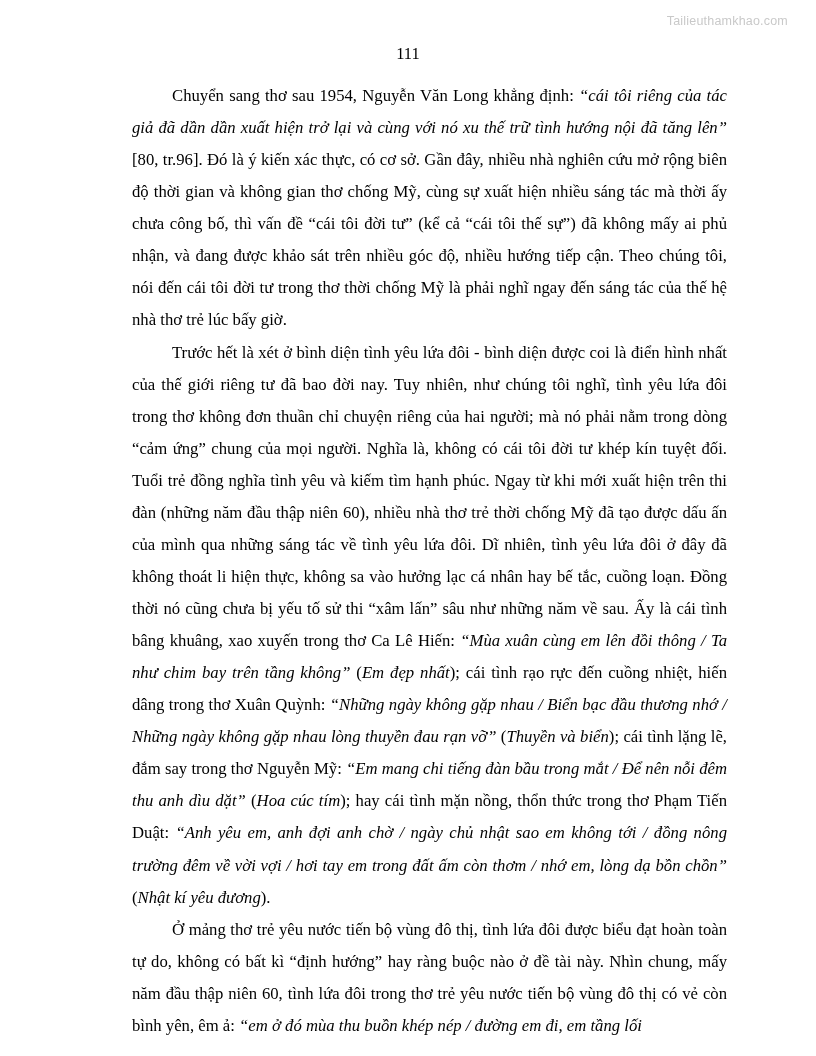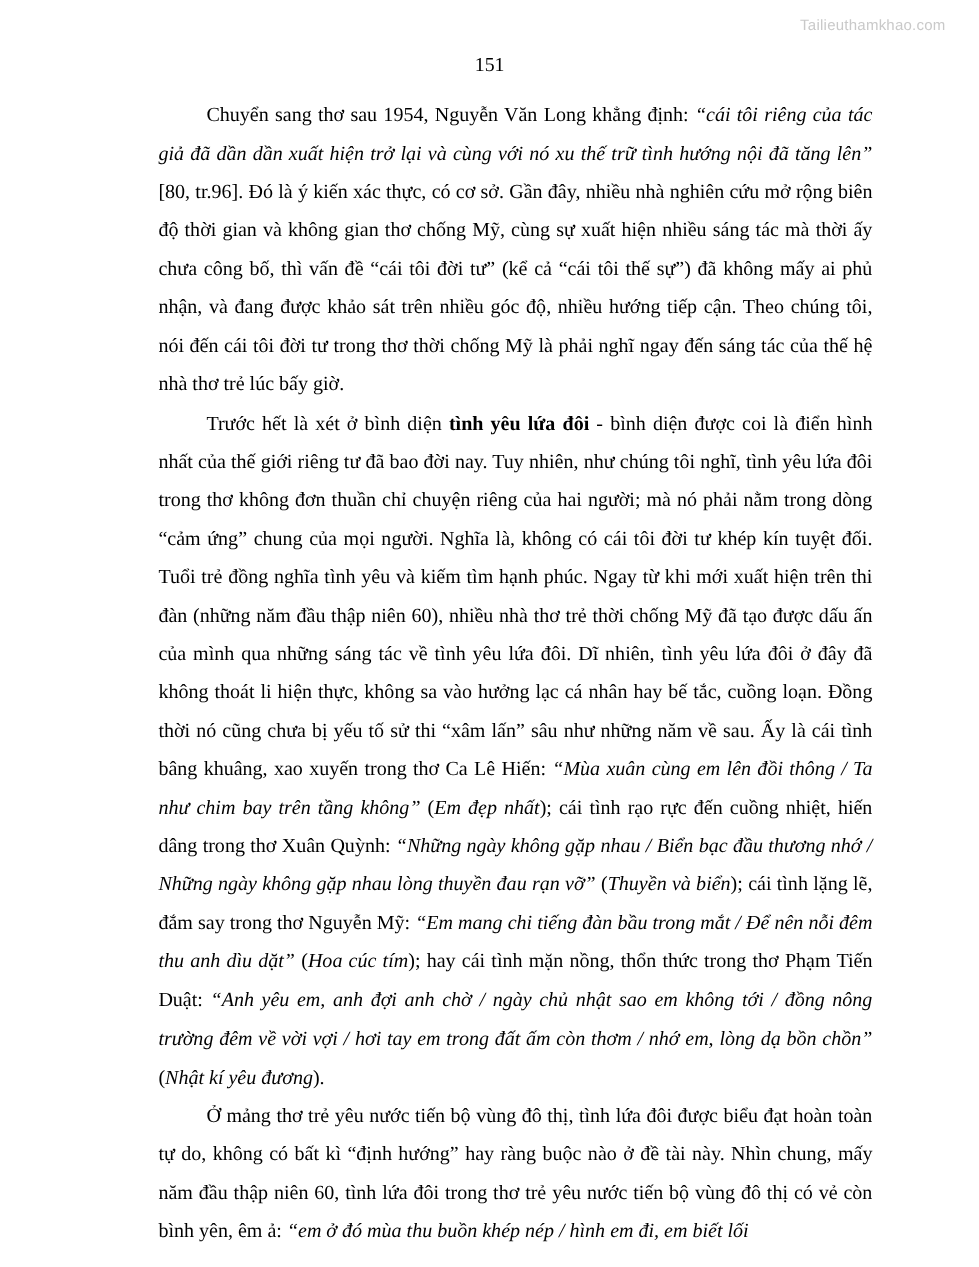--- a/index.html
+++ b/index.html
@@ -55,31 +55,31 @@
     margin: 0 0 0 0;
     text-indent: 40px;
   }
   .content p + p {
     margin-top: 0px;
   }
   i, .ital {
     font-style: italic;
   }
   b, .bold {
-    font-weight: bold;
+    font-weight: normal;
   }
 </style>
 </head>
 <body>
 
 <div class="page">
 
   <div class="watermark">Tailieuthamkhao.com</div>
 
-  <div class="page-number">151</div>
+  <div class="page-number">111</div>
 
   <div class="content">
     <p id="para-1"><span>Chuyển sang thơ sau 1954, Nguyễn Văn Long khẳng định: </span><i>“cái tôi riêng của tác giả đã dần dần xuất hiện trở lại và cùng với nó xu thế trữ tình hướng nội đã tăng lên”</i><span> [80, tr.96]. Đó là ý kiến xác thực, có cơ sở. Gần đây, nhiều nhà nghiên cứu mở rộng biên độ thời gian và không gian thơ chống Mỹ, cùng sự xuất hiện nhiều sáng tác mà thời ấy chưa công bố, thì vấn đề “cái tôi đời tư” (kể cả “cái tôi thế sự”) đã không mấy ai phủ nhận, và đang được khảo sát trên nhiều góc độ, nhiều hướng tiếp cận. Theo chúng tôi, nói đến cái tôi đời tư trong thơ thời chống Mỹ là phải nghĩ ngay đến sáng tác của thế hệ nhà thơ trẻ lúc bấy giờ.</span></p>
     <p id="para-2"><span>Trước hết là xét ở bình diện </span><b>tình yêu lứa đôi</b><span> - bình diện được coi là điển hình nhất của thế giới riêng tư đã bao đời nay. Tuy nhiên, như chúng tôi nghĩ, tình yêu lứa đôi trong thơ không đơn thuần chỉ chuyện riêng của hai người; mà nó phải nằm trong dòng “cảm ứng” chung của mọi người. Nghĩa là, không có cái tôi đời tư khép kín tuyệt đối. Tuổi trẻ đồng nghĩa tình yêu và kiếm tìm hạnh phúc. Ngay từ khi mới xuất hiện trên thi đàn (những năm đầu thập niên 60), nhiều nhà thơ trẻ thời chống Mỹ đã tạo được dấu ấn của mình qua những sáng tác về tình yêu lứa đôi. Dĩ nhiên, tình yêu lứa đôi ở đây đã không thoát li hiện thực, không sa vào hưởng lạc cá nhân hay bế tắc, cuồng loạn. Đồng thời nó cũng chưa bị yếu tố sử thi “xâm lấn” sâu như những năm về sau. Ấy là cái tình bâng khuâng, xao xuyến trong thơ Ca Lê Hiến: </span><i>“Mùa xuân cùng em lên đồi thông / Ta như chim bay trên tầng không”</i><span> (</span><i>Em đẹp nhất</i><span>); cái tình rạo rực đến cuồng nhiệt, hiến dâng trong thơ Xuân Quỳnh: </span><i>“Những ngày không gặp nhau / Biển bạc đầu thương nhớ / Những ngày không gặp nhau lòng thuyền đau rạn vỡ”</i><span> (</span><i>Thuyền và biển</i><span>); cái tình lặng lẽ, đắm say trong thơ Nguyễn Mỹ: </span><i>“Em mang chi tiếng đàn bầu trong mắt / Để nên nỗi đêm thu anh dìu dặt”</i><span> (</span><i>Hoa cúc tím</i><span>); hay cái tình mặn nồng, thổn thức trong thơ Phạm Tiến Duật: </span><i>“Anh yêu em, anh đợi anh chờ / ngày chủ nhật sao em không tới / đồng nông trường đêm về vời vợi / hơi tay em trong đất ấm còn thơm / nhớ em, lòng dạ bồn chồn”</i><span> (</span><i>Nhật kí yêu đương</i><span>).</span></p>
-    <p id="para-3"><span>Ở mảng thơ trẻ yêu nước tiến bộ vùng đô thị, tình lứa đôi được biểu đạt hoàn toàn tự do, không có bất kì “định hướng” hay ràng buộc nào ở đề tài này. Nhìn chung, mấy năm đầu thập niên 60, tình lứa đôi trong thơ trẻ yêu nước tiến bộ vùng đô thị có vẻ còn bình yên, êm ả: </span><i>“em ở đó mùa thu buồn khép nép / hình em đi, em biết lối</i></p>
+    <p id="para-3"><span>Ở mảng thơ trẻ yêu nước tiến bộ vùng đô thị, tình lứa đôi được biểu đạt hoàn toàn tự do, không có bất kì “định hướng” hay ràng buộc nào ở đề tài này. Nhìn chung, mấy năm đầu thập niên 60, tình lứa đôi trong thơ trẻ yêu nước tiến bộ vùng đô thị có vẻ còn bình yên, êm ả: </span><i>“em ở đó mùa thu buồn khép nép / đường em đi, em tầng lối</i></p>
   </div>
 
 </div>
 
 </body></html>

